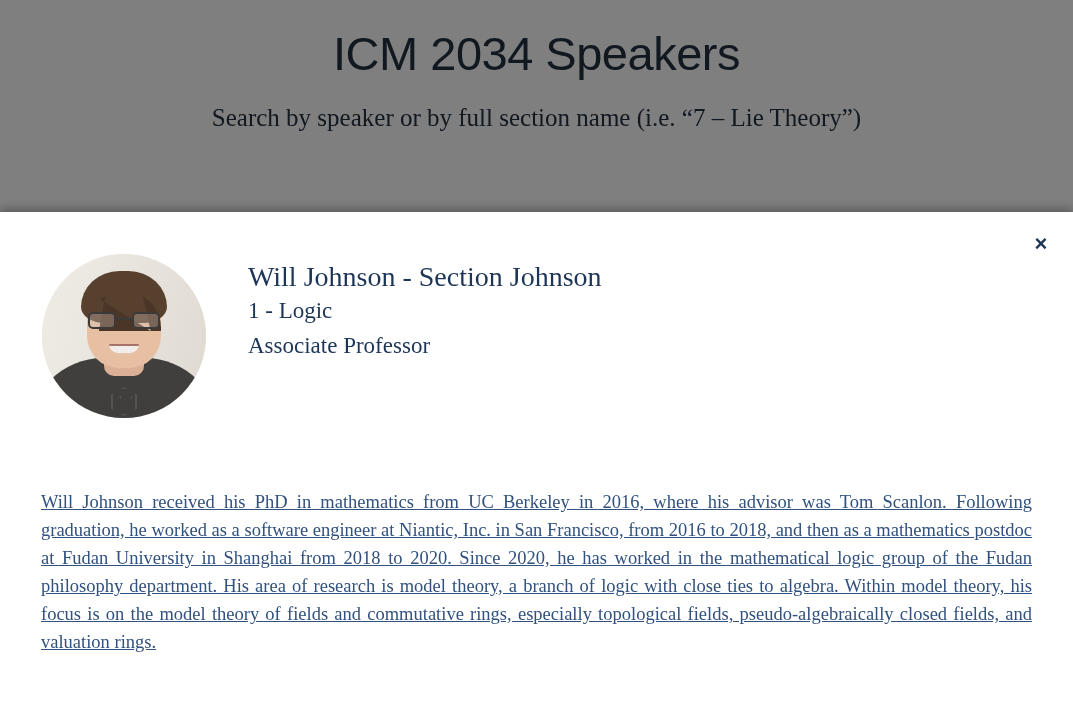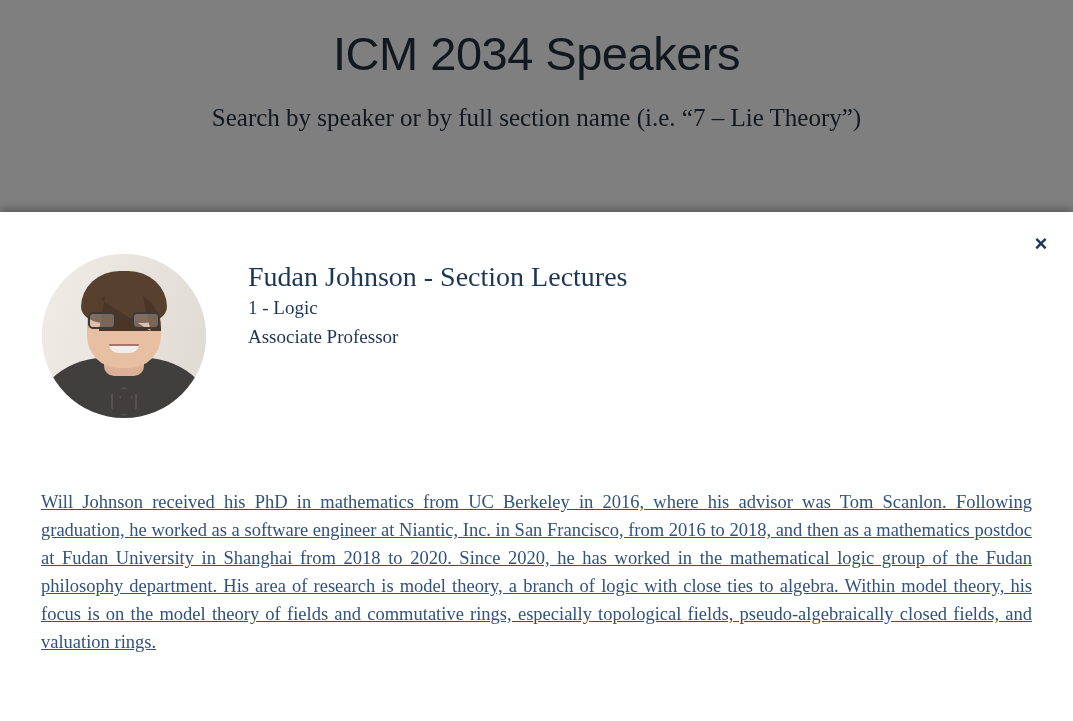--- a/index.html
+++ b/index.html
@@ -220,21 +220,21 @@
   .speaker-title {
     font-family: "Liberation Serif", serif;
     font-size: 28px;
     font-weight: 400;
     line-height: 1.22;
     color: #1d3557;
     white-space: nowrap;
   }
   .speaker-meta {
     font-family: "Liberation Serif", serif;
-    font-size: 19px;
+    font-size: 23px;
     line-height: 1.52;
     color: #1d3557;
     white-space: nowrap;
   }
 
   
   .bio {
     position: absolute;
     top: 276px;
     left: 41px;
@@ -271,21 +271,21 @@
       <div class="av-hair"></div>
       <div class="av-glasses">
         <div class="av-lens l"></div>
         <div class="av-bridge"></div>
         <div class="av-lens r"></div>
       </div>
       <div class="av-mouth"></div>
     </div>
 
     <div class="header-text">
-      <div class="speaker-title">Fudan Johnson - Section Lectures</div>
+      <div class="speaker-title">Will Johnson - Section Johnson</div>
       <div class="speaker-meta">1 - Logic</div>
       <div class="speaker-meta">Associate Professor</div>
     </div>
 
   </div>
 
   <div class="bio">Will Johnson received his PhD in mathematics from UC Berkeley in 2016, where his advisor was Tom Scanlon.  Following graduation, he worked as a software engineer at Niantic, Inc. in San Francisco, from 2016 to 2018, and then as a mathematics postdoc at Fudan University in Shanghai from 2018 to 2020.  Since 2020, he has worked in the mathematical logic group of the Fudan philosophy department.  His area of research is model theory, a branch of logic with close ties to algebra.  Within model theory, his focus is on the model theory of fields and commutative rings, especially topological fields, pseudo-algebraically closed fields, and valuation rings.</div>
 
 </div>
 

